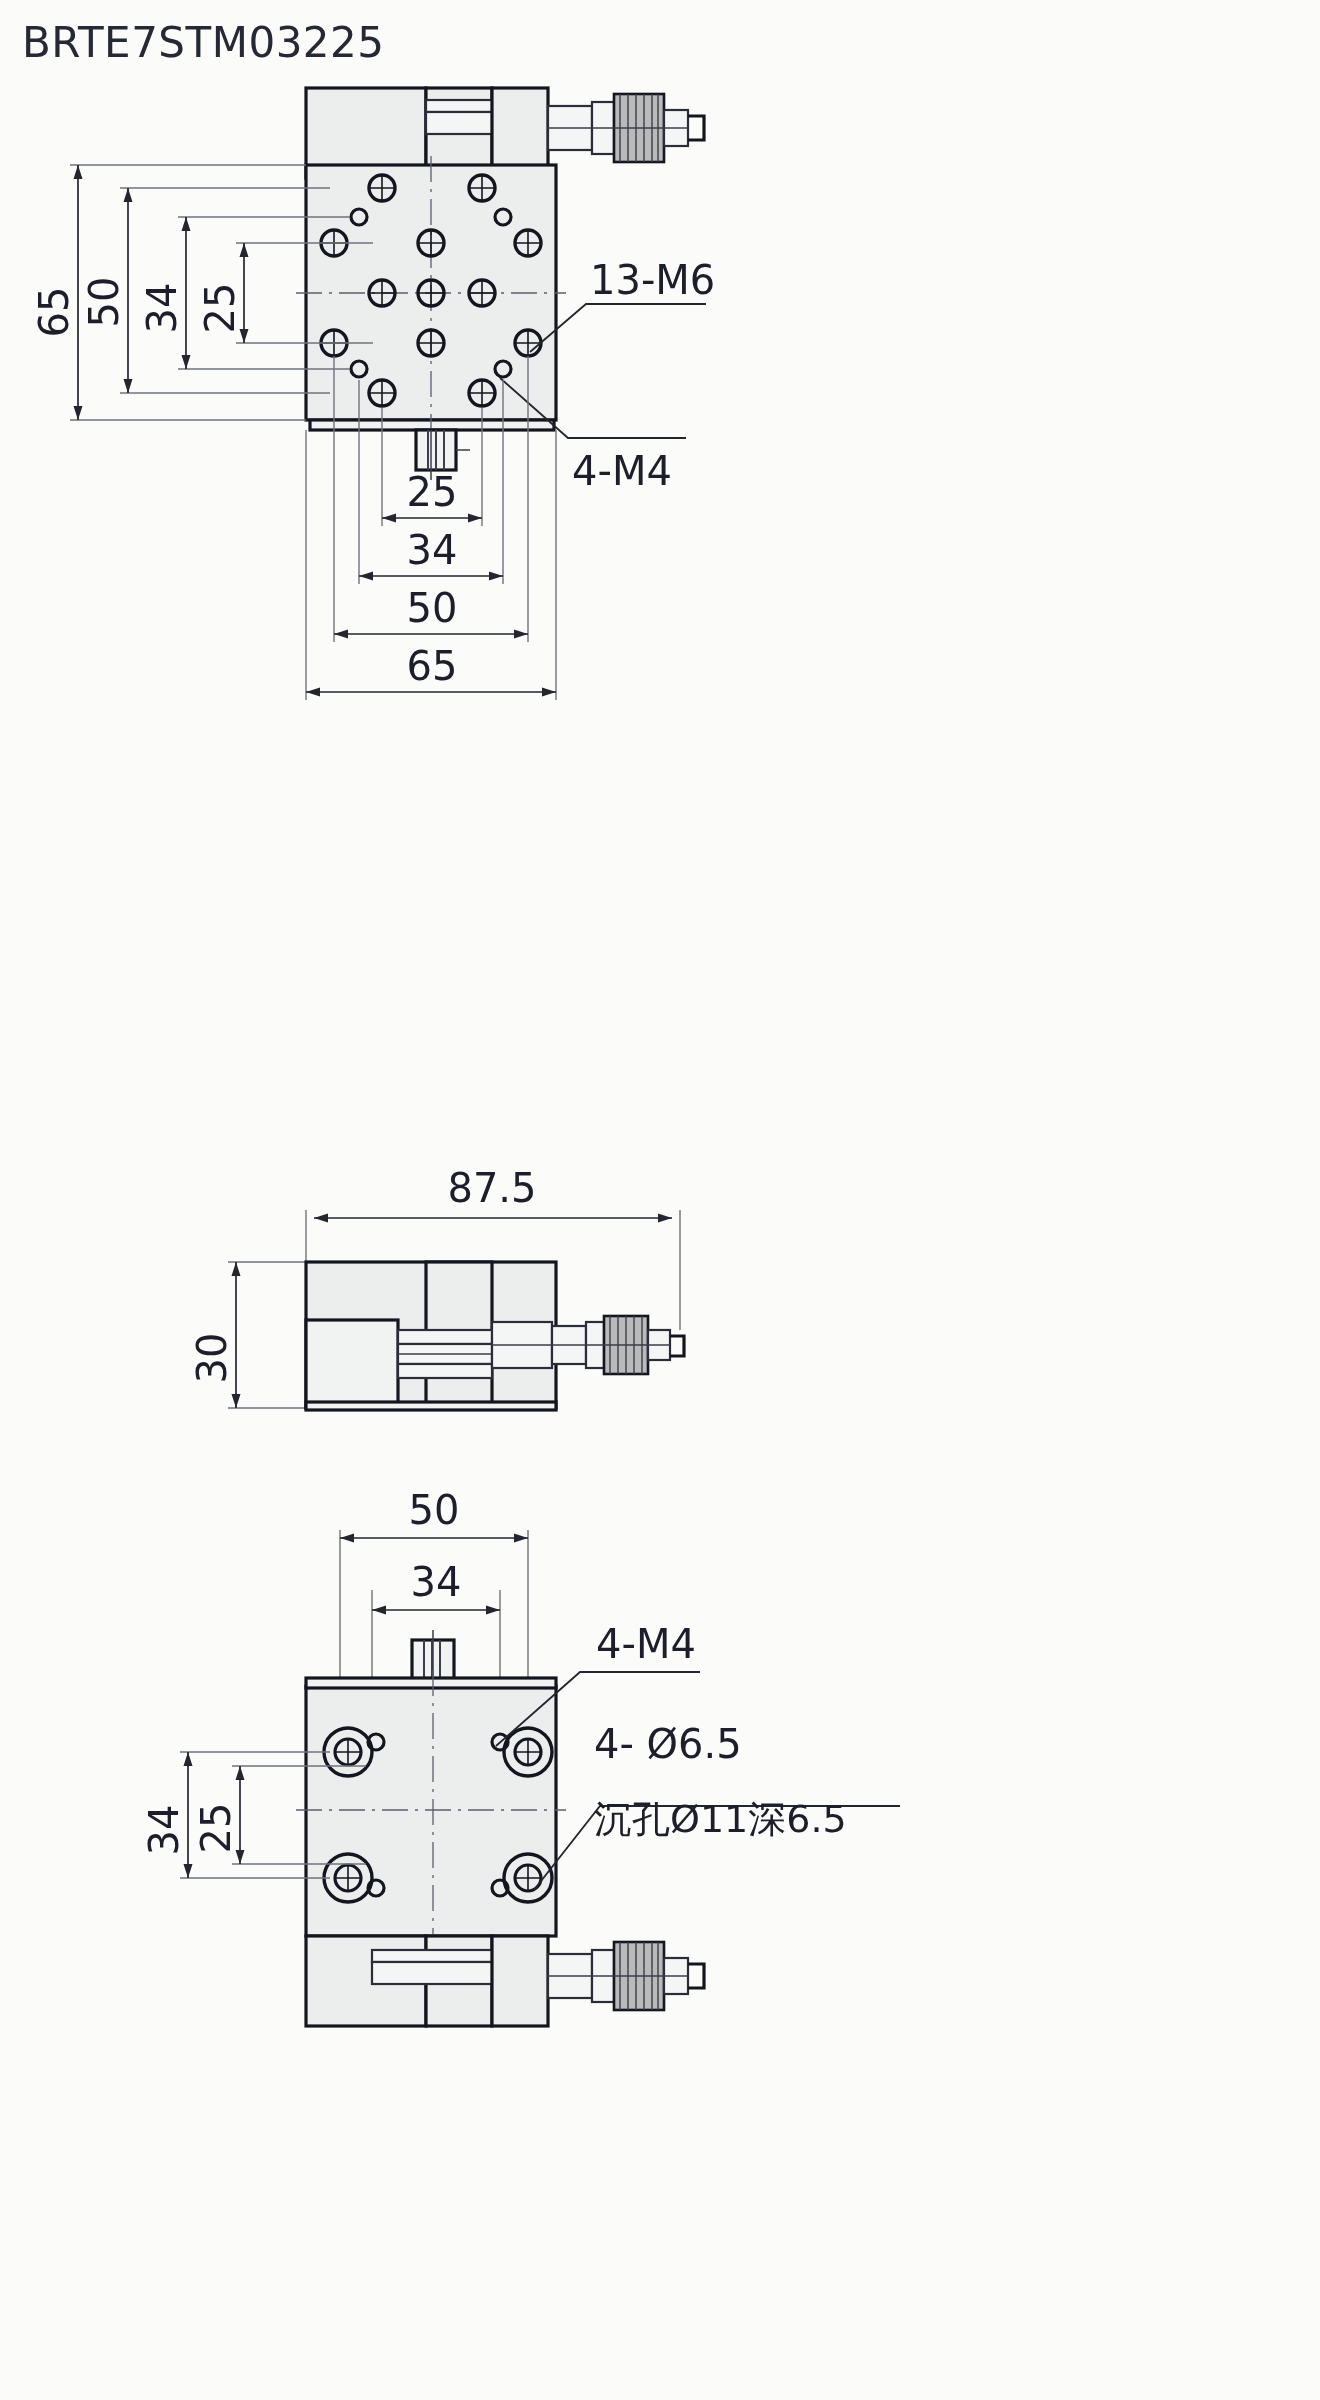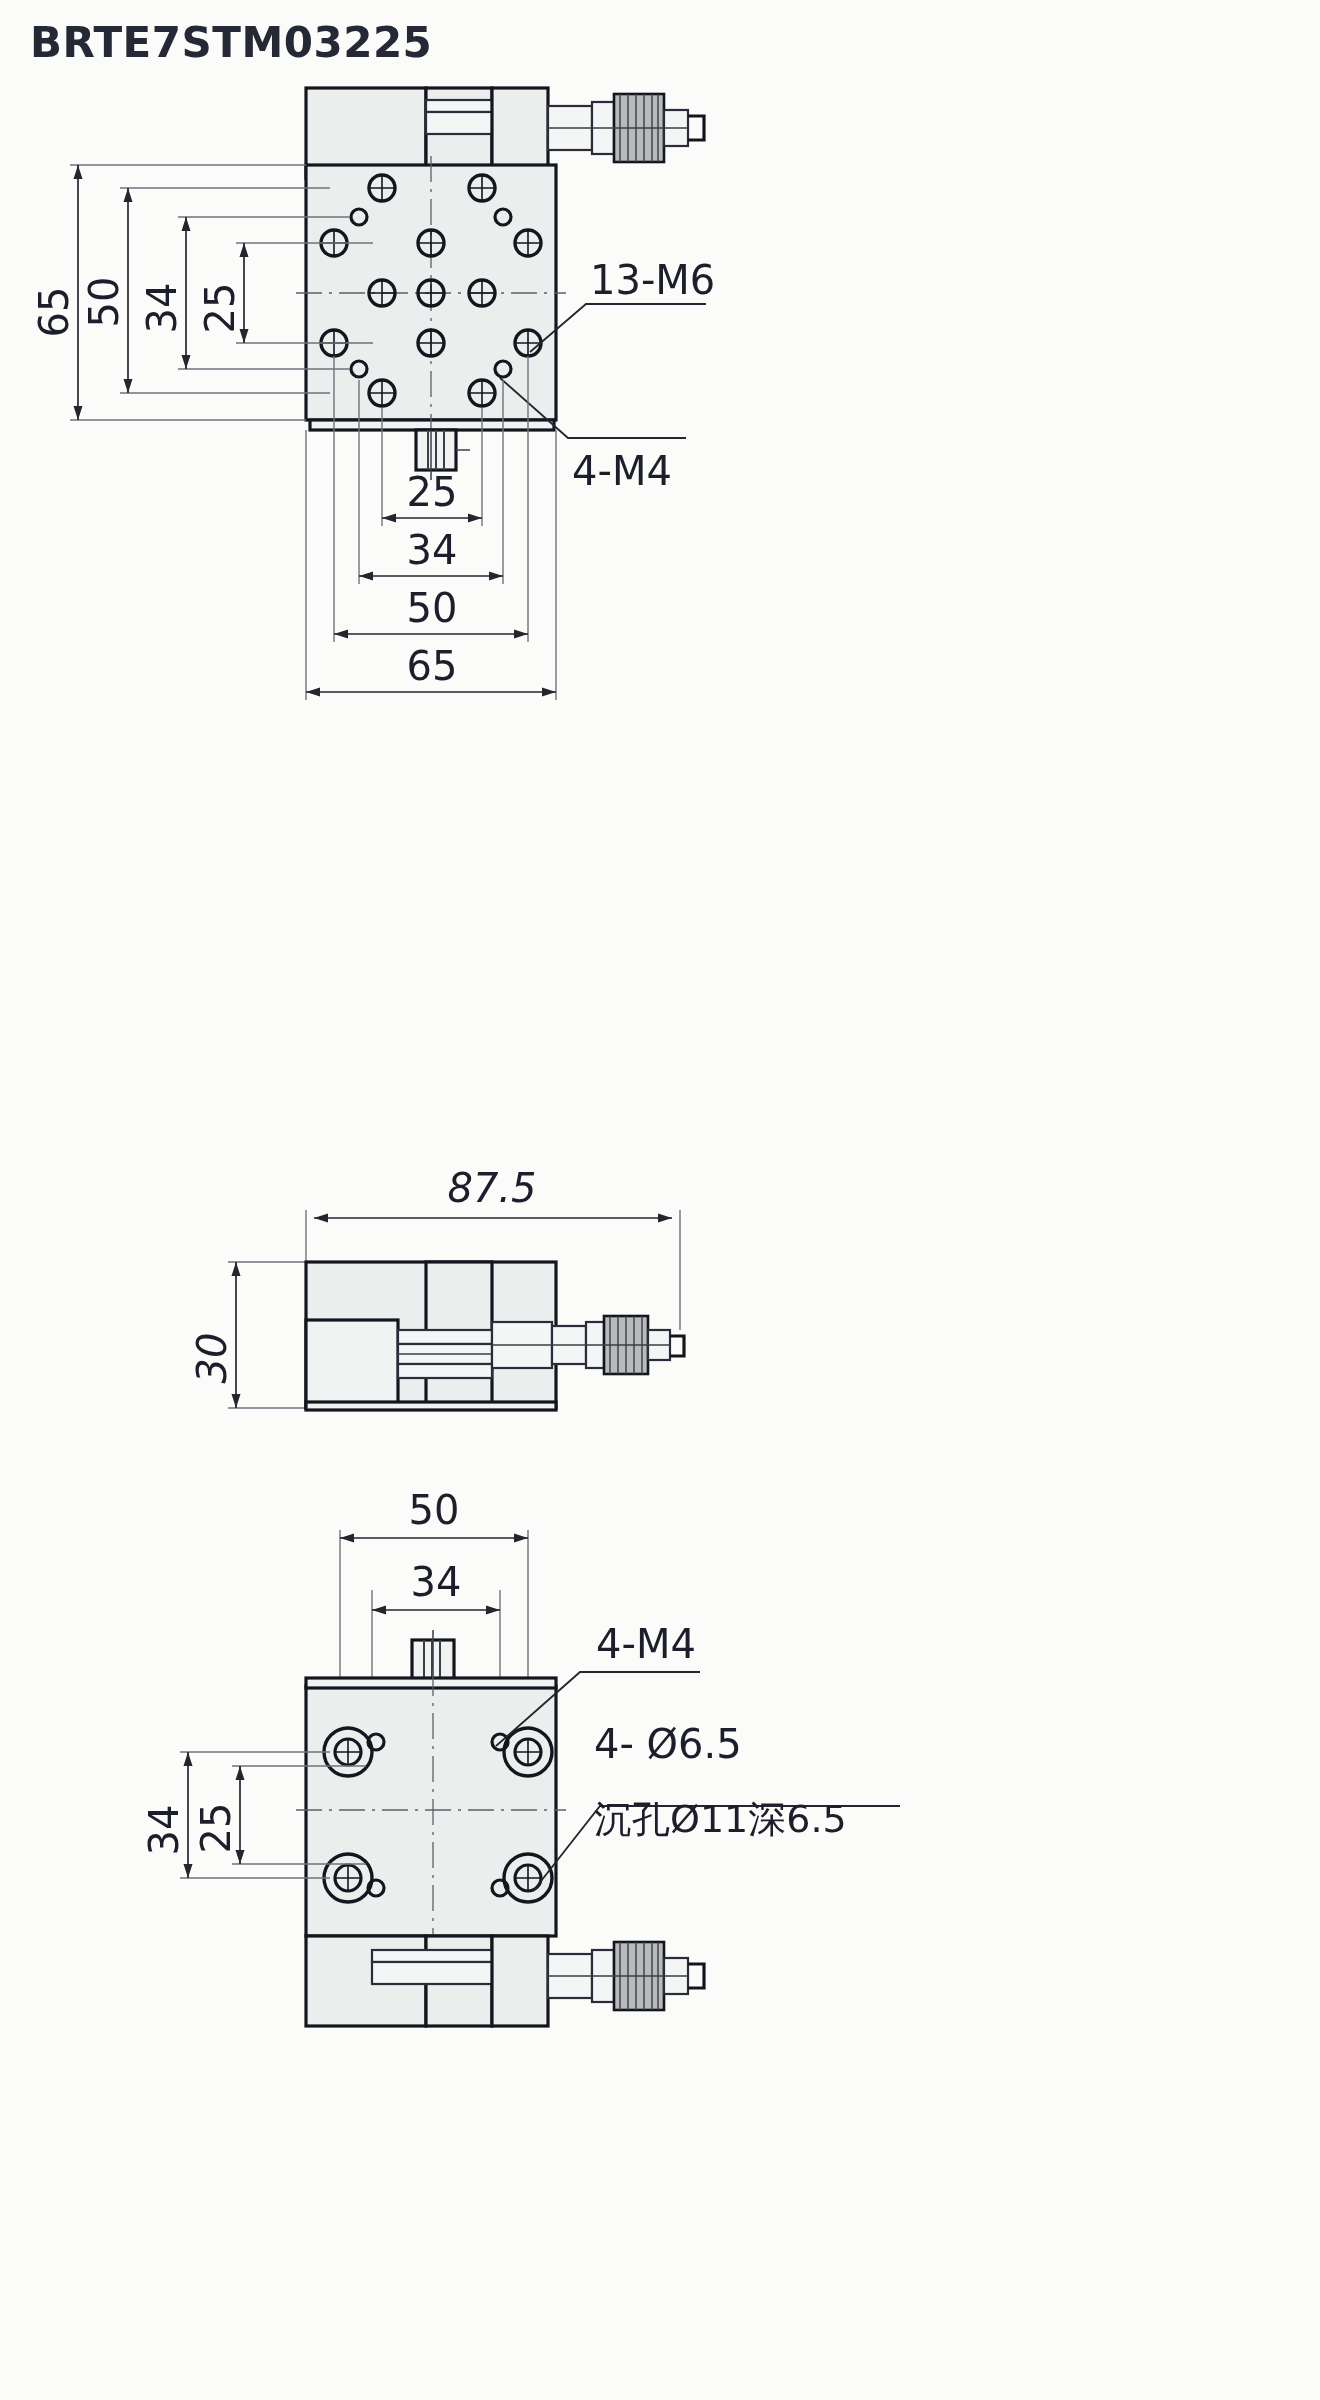--- a/index.html
+++ b/index.html
@@ -1,17 +1,17 @@
 <!DOCTYPE html>
 <html><head>
 <meta charset="utf-8">
 <style>
   html,body{margin:0;padding:0;background:#fbfbf9;}
   body{width:1320px;height:2400px;position:relative;font-family:"DejaVu Sans","Liberation Sans",sans-serif;color:#1c1f2b;overflow:hidden;}
-  #page-title{position:absolute;left:22px;top:18px;font-size:42px;letter-spacing:.5px;font-weight:700;color:#252835;margin-left:8px;}
+  #page-title{position:absolute;left:22px;top:18px;font-size:42px;letter-spacing:.5px;font-weight:400;color:#252835;}
   .view{position:absolute;}
   svg{display:block;overflow:visible;}
   text{font-family:"DejaVu Sans","Liberation Sans",sans-serif;fill:#1c1f2b;}
   .dim-text{font-size:40px;}
   .lbl-text{font-size:40px;}
   .cn-text{font-size:38px;}
   .body-fill{fill:#eceeee;stroke:#14161f;stroke-width:3.2;}
   .body-fill2{fill:#f1f2f2;stroke:#14161f;stroke-width:3.2;}
   .light{fill:#f4f5f5;stroke:#2a2d39;stroke-width:2.2;}
   .knurl{fill:#b9bbbb;stroke:#14161f;stroke-width:2.6;}
@@ -165,21 +165,21 @@
   <g>
     <path class="ext" d="M306 370 L306 640 M556 370 L556 640"></path>
     <path class="dimline" d="M306 632 L556 632"></path>
     <path fill="#23262f" d="M306 632 l14 -4.5 v9 z M556 632 l-14 -4.5 v9 z"></path>
     <text class="dim-text" x="432" y="620" text-anchor="middle">65</text>
   </g>
 
 </svg>
 </div>
 
-<div class="view" style="left:0;top:1140px;width:1062px;height:330px;font-style:italic;">
+<div class="view" style="left:0;top:1140px;width:1062px;height:330px;">
 <svg width="1320" height="330" viewBox="0 0 1320 330">
 
   <g>
     <path class="ext" d="M306 70 L306 190 M680 70 L680 190"></path>
     <path class="dimline" d="M314 78 L672 78"></path>
     <path fill="#23262f" d="M314 78 l14 -4.5 v9 z M672 78 l-14 -4.5 v9 z"></path>
     <text class="dim-text" x="492" y="62" text-anchor="middle">87.5</text>
   </g>
 
   <g>

